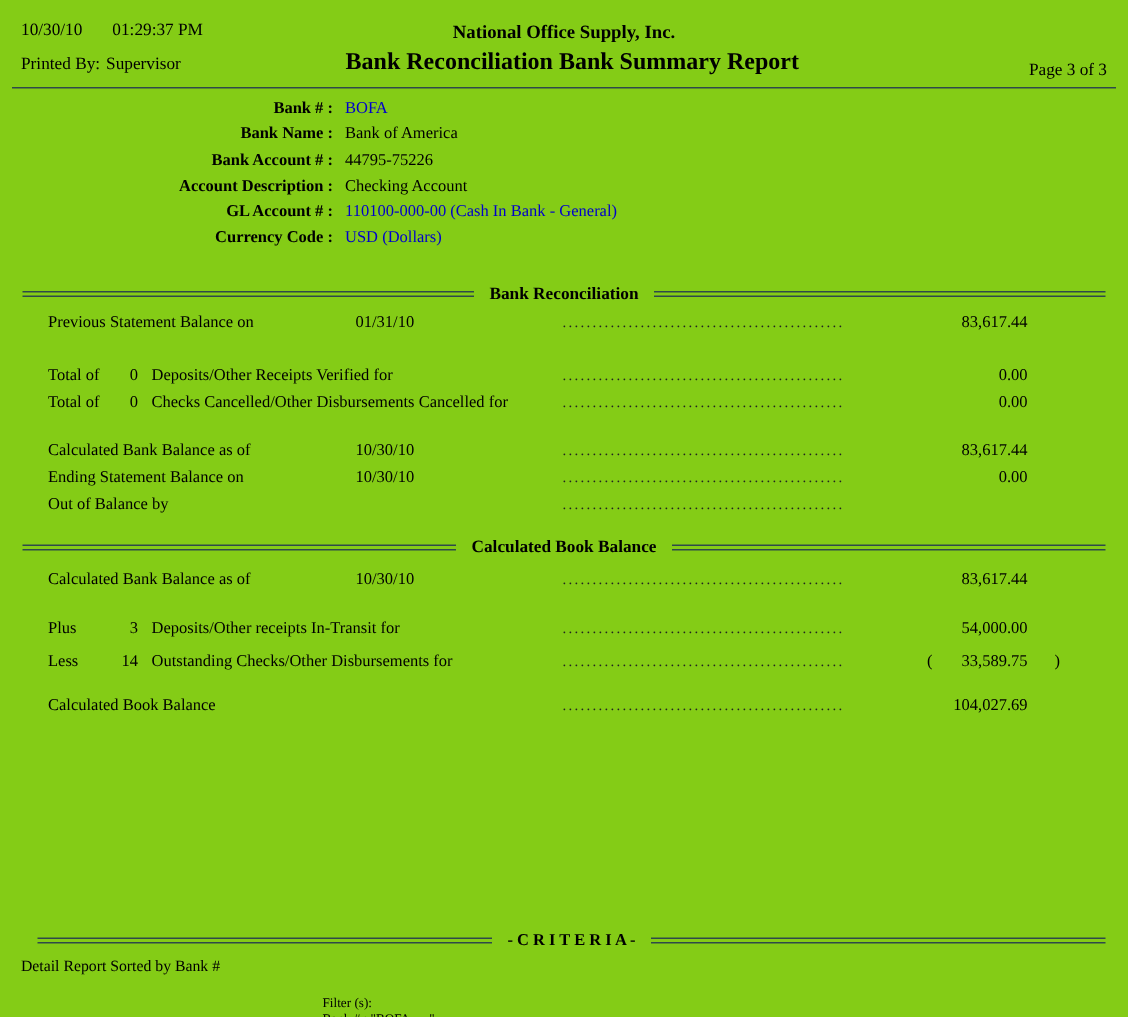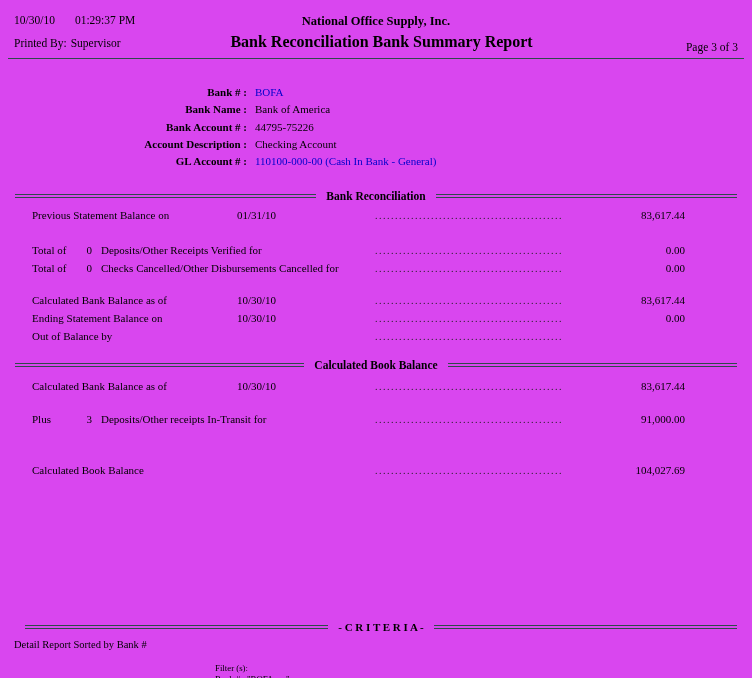--- a/index.html
+++ b/index.html
@@ -5,38 +5,38 @@
   :root {
     --link: #0000CC;
     --rule: #2E4A4A;
   }
   * { margin: 0; padding: 0; box-sizing: border-box; }
   html, body { background: #fff; }
   .page {
     position: relative;
     width: 752px;
     height: 678px;
-    background: #d946ef;
+    background: #84cc16;
     font-family: "Liberation Serif", serif;
     color: #000;
     font-size: 11px;
     overflow: hidden;
   }
   
   .hdr-left { position: absolute; left: 14px; top: 14px; font-size: 11.5px; }
   .hdr-left .time { margin-left: 20px; }
   .hdr-company { position: absolute; left: 0; right: 0; top: 14px; text-align: center; font-weight: bold; font-size: 12.5px; }
   .hdr-page { position: absolute; right: 14px; top: 14px; font-size: 11.5px; margin-top: 27px; }
   .hdr-printed { position: absolute; left: 14px; top: 37px; font-size: 11.5px; }
   .hdr-printed .pb-val { margin-left: 4px; }
   .hdr-title { position: absolute; left: 11px; right: 0; top: 33px; text-align: center; font-weight: bold; font-size: 16px; }
   .top-rule { position: absolute; left: 8px; right: 8px; top: 58px; border-top: 1px solid var(--rule); }
 
   
-  .bank-info { position: absolute; left: 0; right: 0; top: 84px; padding-left: 25px; }
+  .bank-info { position: absolute; left: 0; right: 0; top: 64px; }
   .info-row { display: flex; line-height: 17.3px; }
   .info-label { width: 222px; text-align: right; font-weight: bold; }
   .info-value { margin-left: 8px; }
   .blue { color: var(--link); }
   .blue[data-interactable="true"] { cursor: pointer; }
 
   
   .section-hdr { position: absolute; left: 15px; right: 15px; display: flex; align-items: center; gap: 10px; }
   .dbl { flex: 1; height: 4px; border-top: 1px solid var(--rule); border-bottom: 1px solid var(--rule); }
   .section-title { font-weight: bold; font-size: 11.5px; white-space: nowrap; }
@@ -91,20 +91,24 @@
       <span class="info-value" data-interactable="false">44795-75226</span>
     </div>
     <div class="info-row" data-interactable="false">
       <span class="info-label" data-interactable="false">Account Description :</span>
       <span class="info-value" data-interactable="false">Checking Account</span>
     </div>
     <div class="info-row" data-interactable="false">
       <span class="info-label" data-interactable="false">GL Account # :</span>
       <span class="info-value blue" data-interactable="true">110100-000-00 (Cash In Bank - General)</span>
     </div>
+    <div class="info-row" data-interactable="false">
+      <span class="info-label" data-interactable="false">Currency Code :</span>
+      <span class="info-value blue" data-interactable="true">USD (Dollars)</span>
+    </div>
   </div>
 
   <div class="section-hdr" style="top:190px" data-interactable="false">
     <div class="dbl" data-interactable="false"></div>
     <div class="section-title" data-interactable="false">Bank Reconciliation</div>
     <div class="dbl" data-interactable="false"></div>
   </div>
 
   <div class="rrow" style="top:209px" data-interactable="false">
     <span class="r-label" data-interactable="false">Previous Statement Balance on</span>
@@ -160,23 +164,32 @@
     <span class="r-date" data-interactable="false">10/30/10</span>
     <span class="r-dots" data-interactable="false"></span>
     <span class="r-amount" data-interactable="false">83,617.44</span>
   </div>
 
   <div class="rrow" style="top:413px" data-interactable="false">
     <span class="r-label" data-interactable="false">Plus</span>
     <span class="r-count" data-interactable="false">3</span>
     <span class="r-desc" data-interactable="false">Deposits/Other receipts In-Transit for</span>
     <span class="r-dots" data-interactable="false"></span>
-    <span class="r-amount" data-interactable="false">91,000.00</span>
-  </div>
-
+    <span class="r-amount" data-interactable="false">54,000.00</span>
+  </div>
+
+  <div class="rrow" style="top:435px" data-interactable="false">
+    <span class="r-label" data-interactable="false">Less</span>
+    <span class="r-count" data-interactable="false">14</span>
+    <span class="r-desc" data-interactable="false">Outstanding Checks/Other Disbursements for</span>
+    <span class="r-dots" data-interactable="false"></span>
+    <span class="r-popen" data-interactable="false">(</span>
+    <span class="r-amount" data-interactable="false">33,589.75</span>
+    <span class="r-pclose" data-interactable="false">)</span>
+  </div>
 
   <div class="rrow" style="top:464px" data-interactable="false">
     <span class="r-label" data-interactable="false">Calculated Book Balance</span>
     <span class="r-dots" data-interactable="false"></span>
     <span class="r-amount" data-interactable="false">104,027.69</span>
   </div>
 
   <div class="criteria-hdr" style="top:621px" data-interactable="false">
     <div class="dbl" data-interactable="false"></div>
     <div class="criteria-title" data-interactable="false">- C R I T E R I A -</div>

